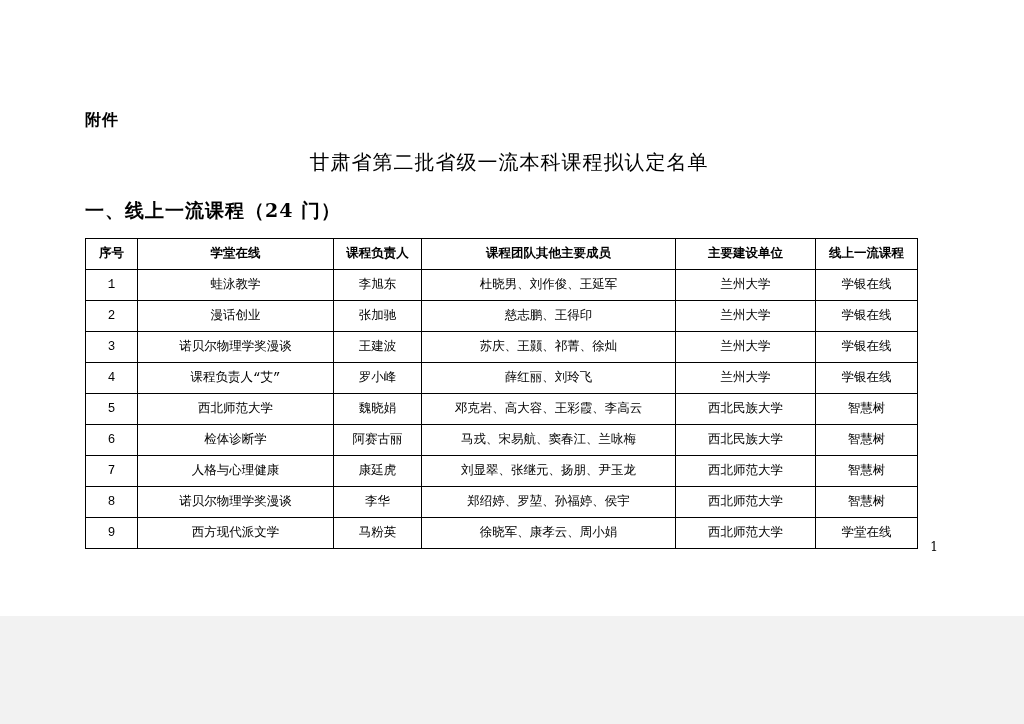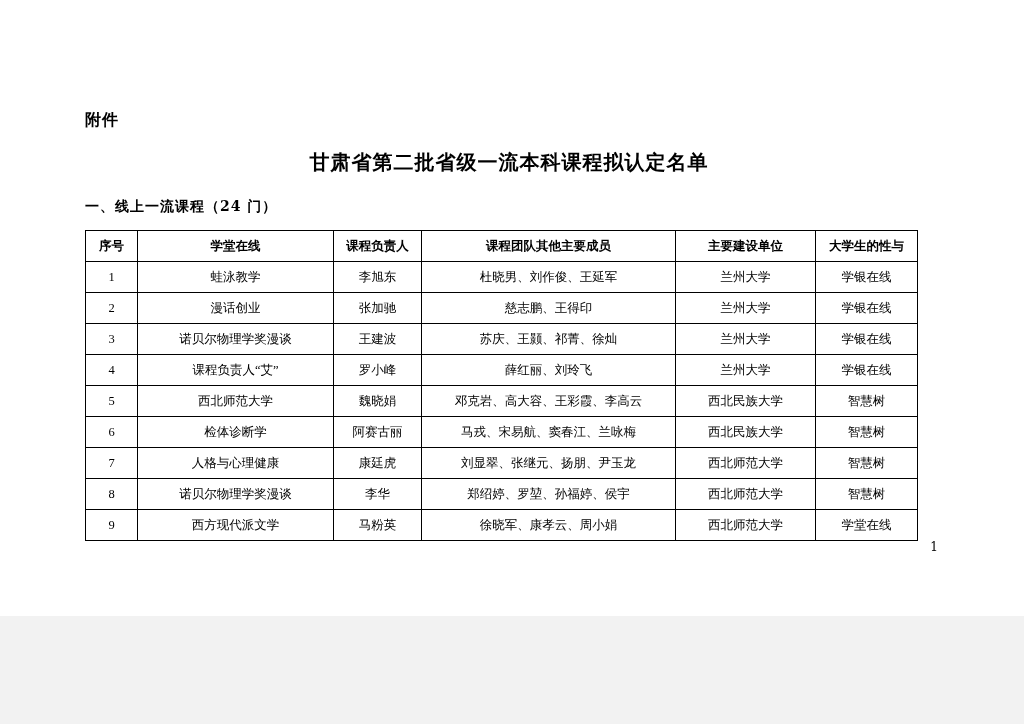--- a/index.html
+++ b/index.html
@@ -28,37 +28,37 @@
     font-size: 16px;
     font-weight: bold;
     color: #000;
     letter-spacing: 1px;
     margin: 0 0 18px 0;
     font-family: "DejaVu Serif", "Liberation Serif", serif;
   }
   .doc-title {
     text-align: center;
     font-size: 20px;
-    font-weight: bold;
+    font-weight: normal;
     letter-spacing: 1px;
     margin: 0 0 22px 0;
     font-family: "DejaVu Serif", "Liberation Serif", serif;
   }
   .section-heading {
-    font-size: 14px;
+    font-size: 19px;
     font-weight: bold;
     letter-spacing: 1px;
     margin: 0 0 14px 0;
     font-family: "DejaVu Serif", "Liberation Serif", serif;
   }
   table.list-table {
     border-collapse: collapse;
     width: 832px;
     table-layout: fixed;
-    font-family: Liberation Serif, serif;
+    font-family: Liberation Mono, monospace;
   }
   table.list-table th,
   table.list-table td {
     border: 1px solid #000;
     text-align: center;
     vertical-align: middle;
     font-size: 12.5px;
     height: 30px;
     padding: 0 2px;
     color: #000;
@@ -105,21 +105,21 @@
         <col class="c-unit">
         <col class="c-platform">
       </colgroup>
       <thead>
         <tr>
           <th>序号</th>
           <th>学堂在线</th>
           <th>课程负责人</th>
           <th>课程团队其他主要成员</th>
           <th>主要建设单位</th>
-          <th>大学生的性与</th>
+          <th>线上一流课程</th>
         </tr>
       </thead>
       <tbody>
         <tr>
           <td>1</td>
           <td>蛙泳教学</td>
           <td>李旭东</td>
           <td>杜晓男、刘作俊、王延军</td>
           <td>兰州大学</td>
           <td>学银在线</td>

